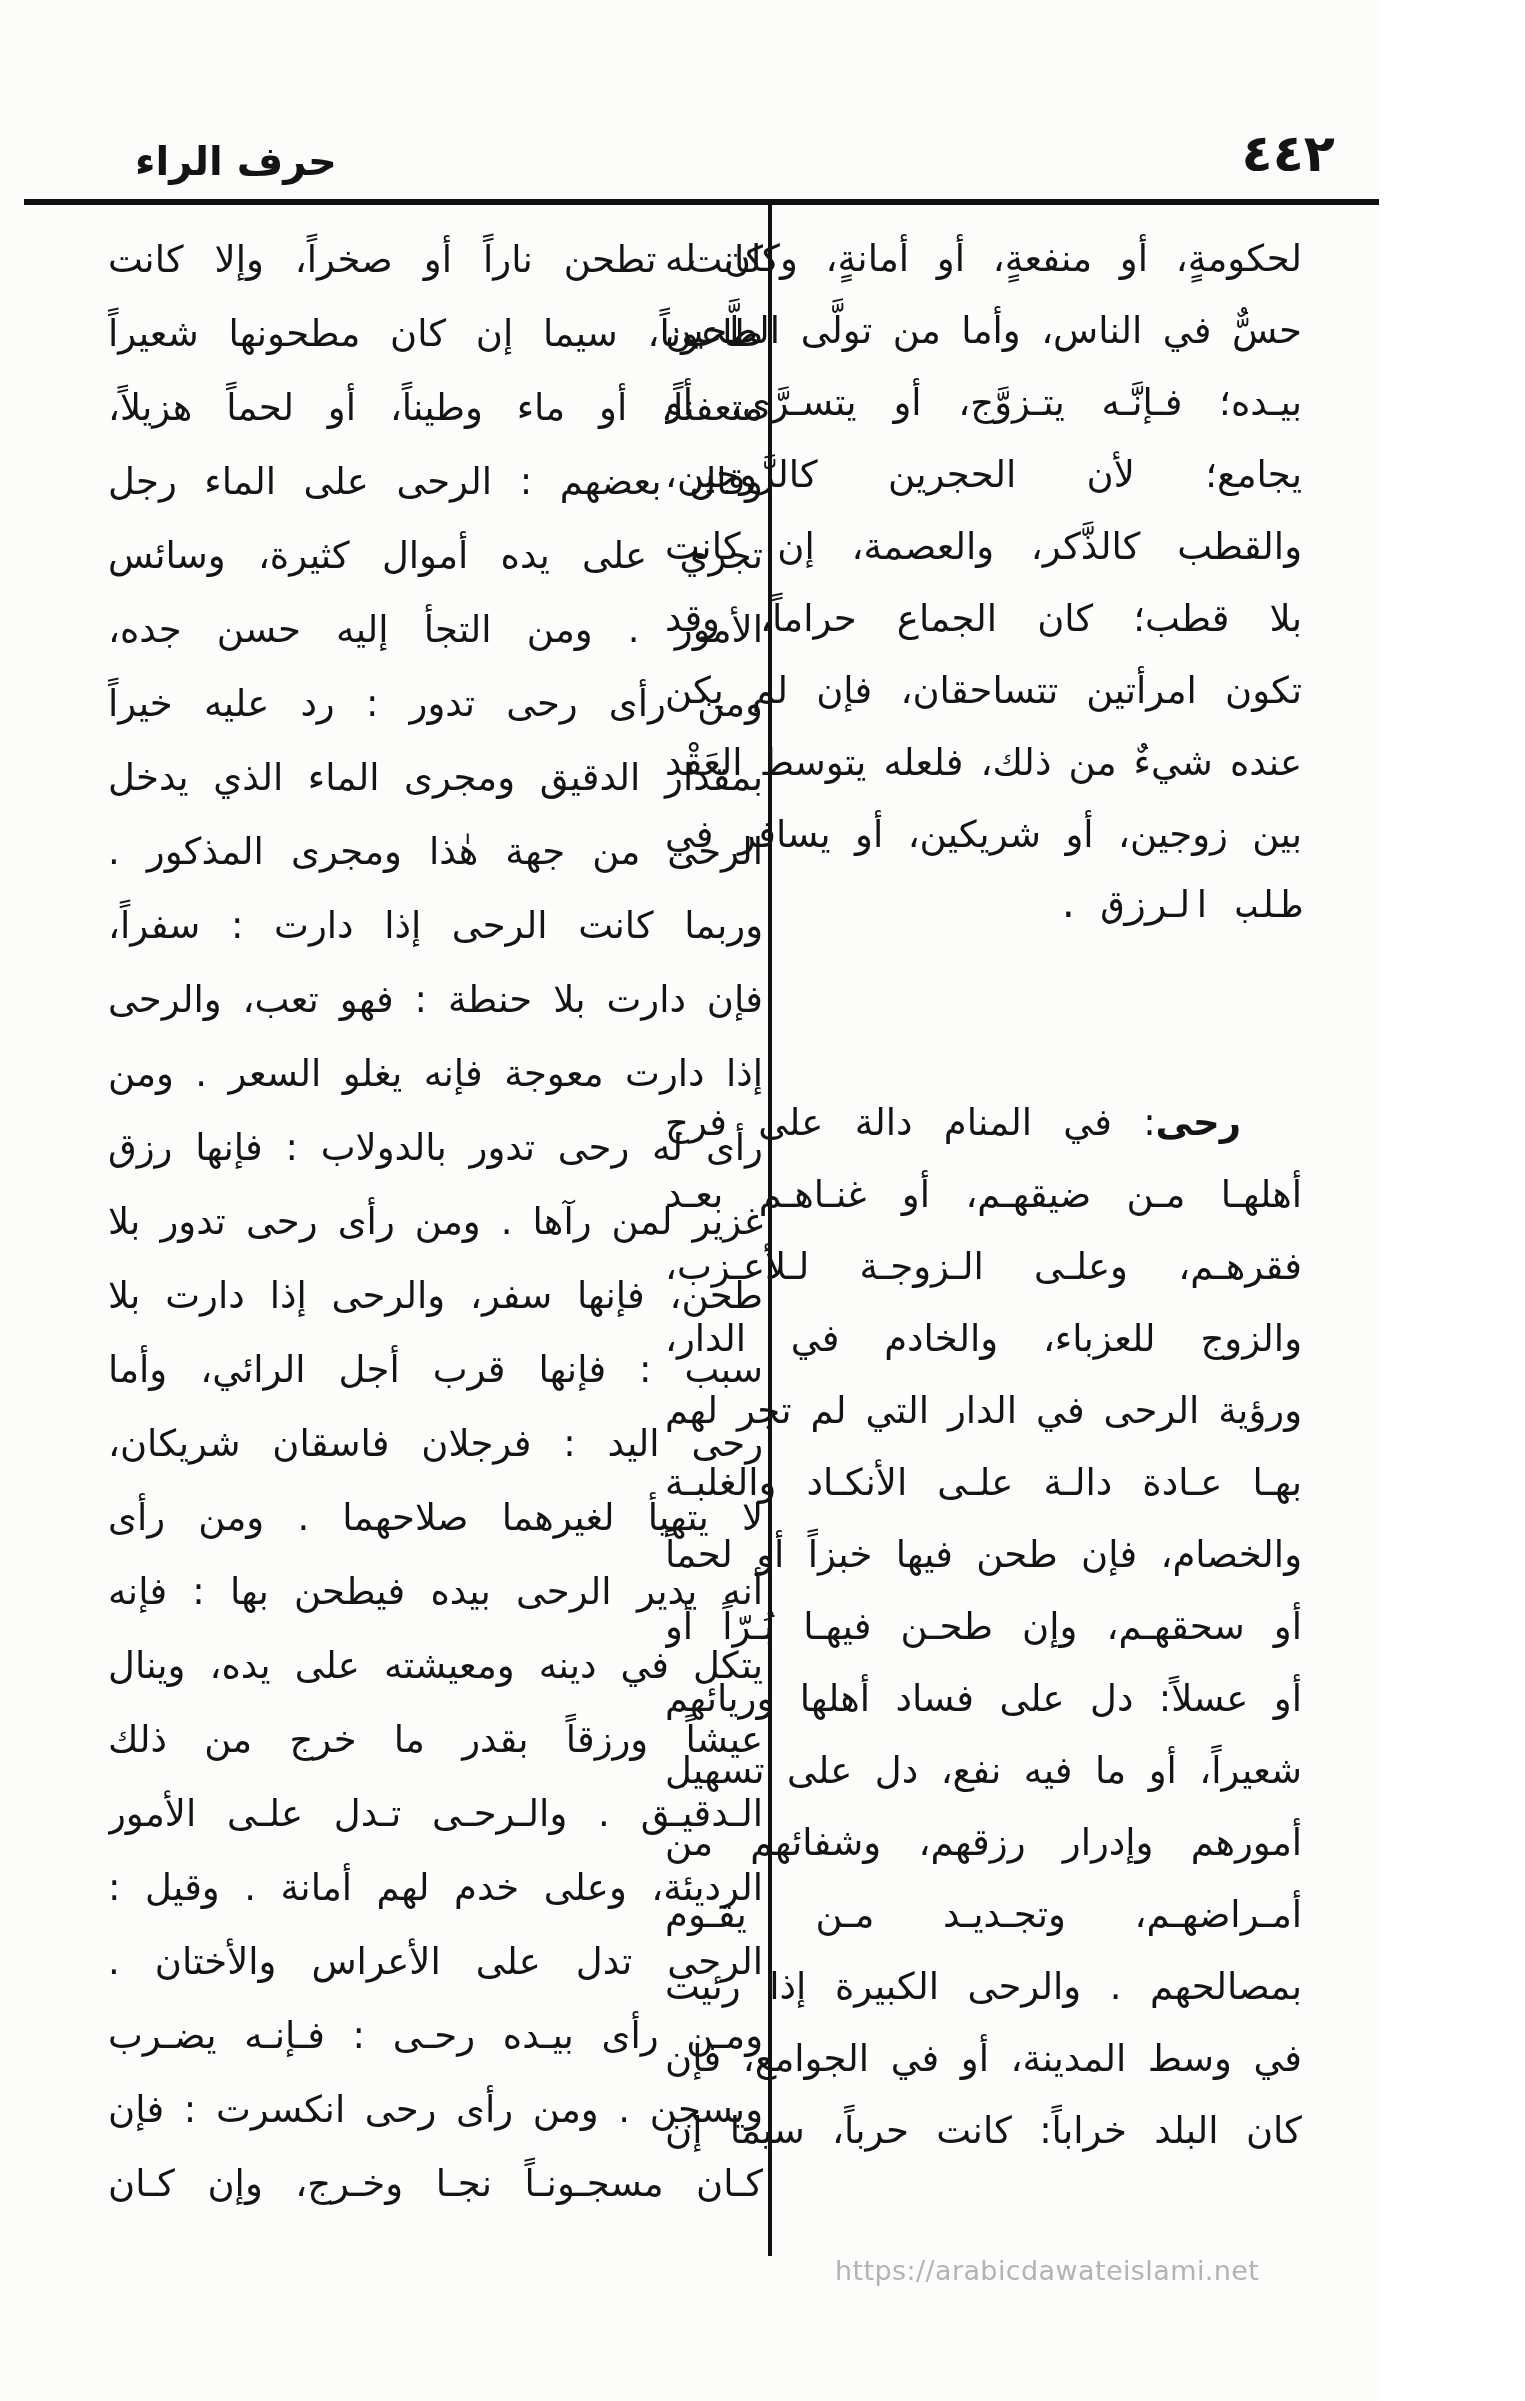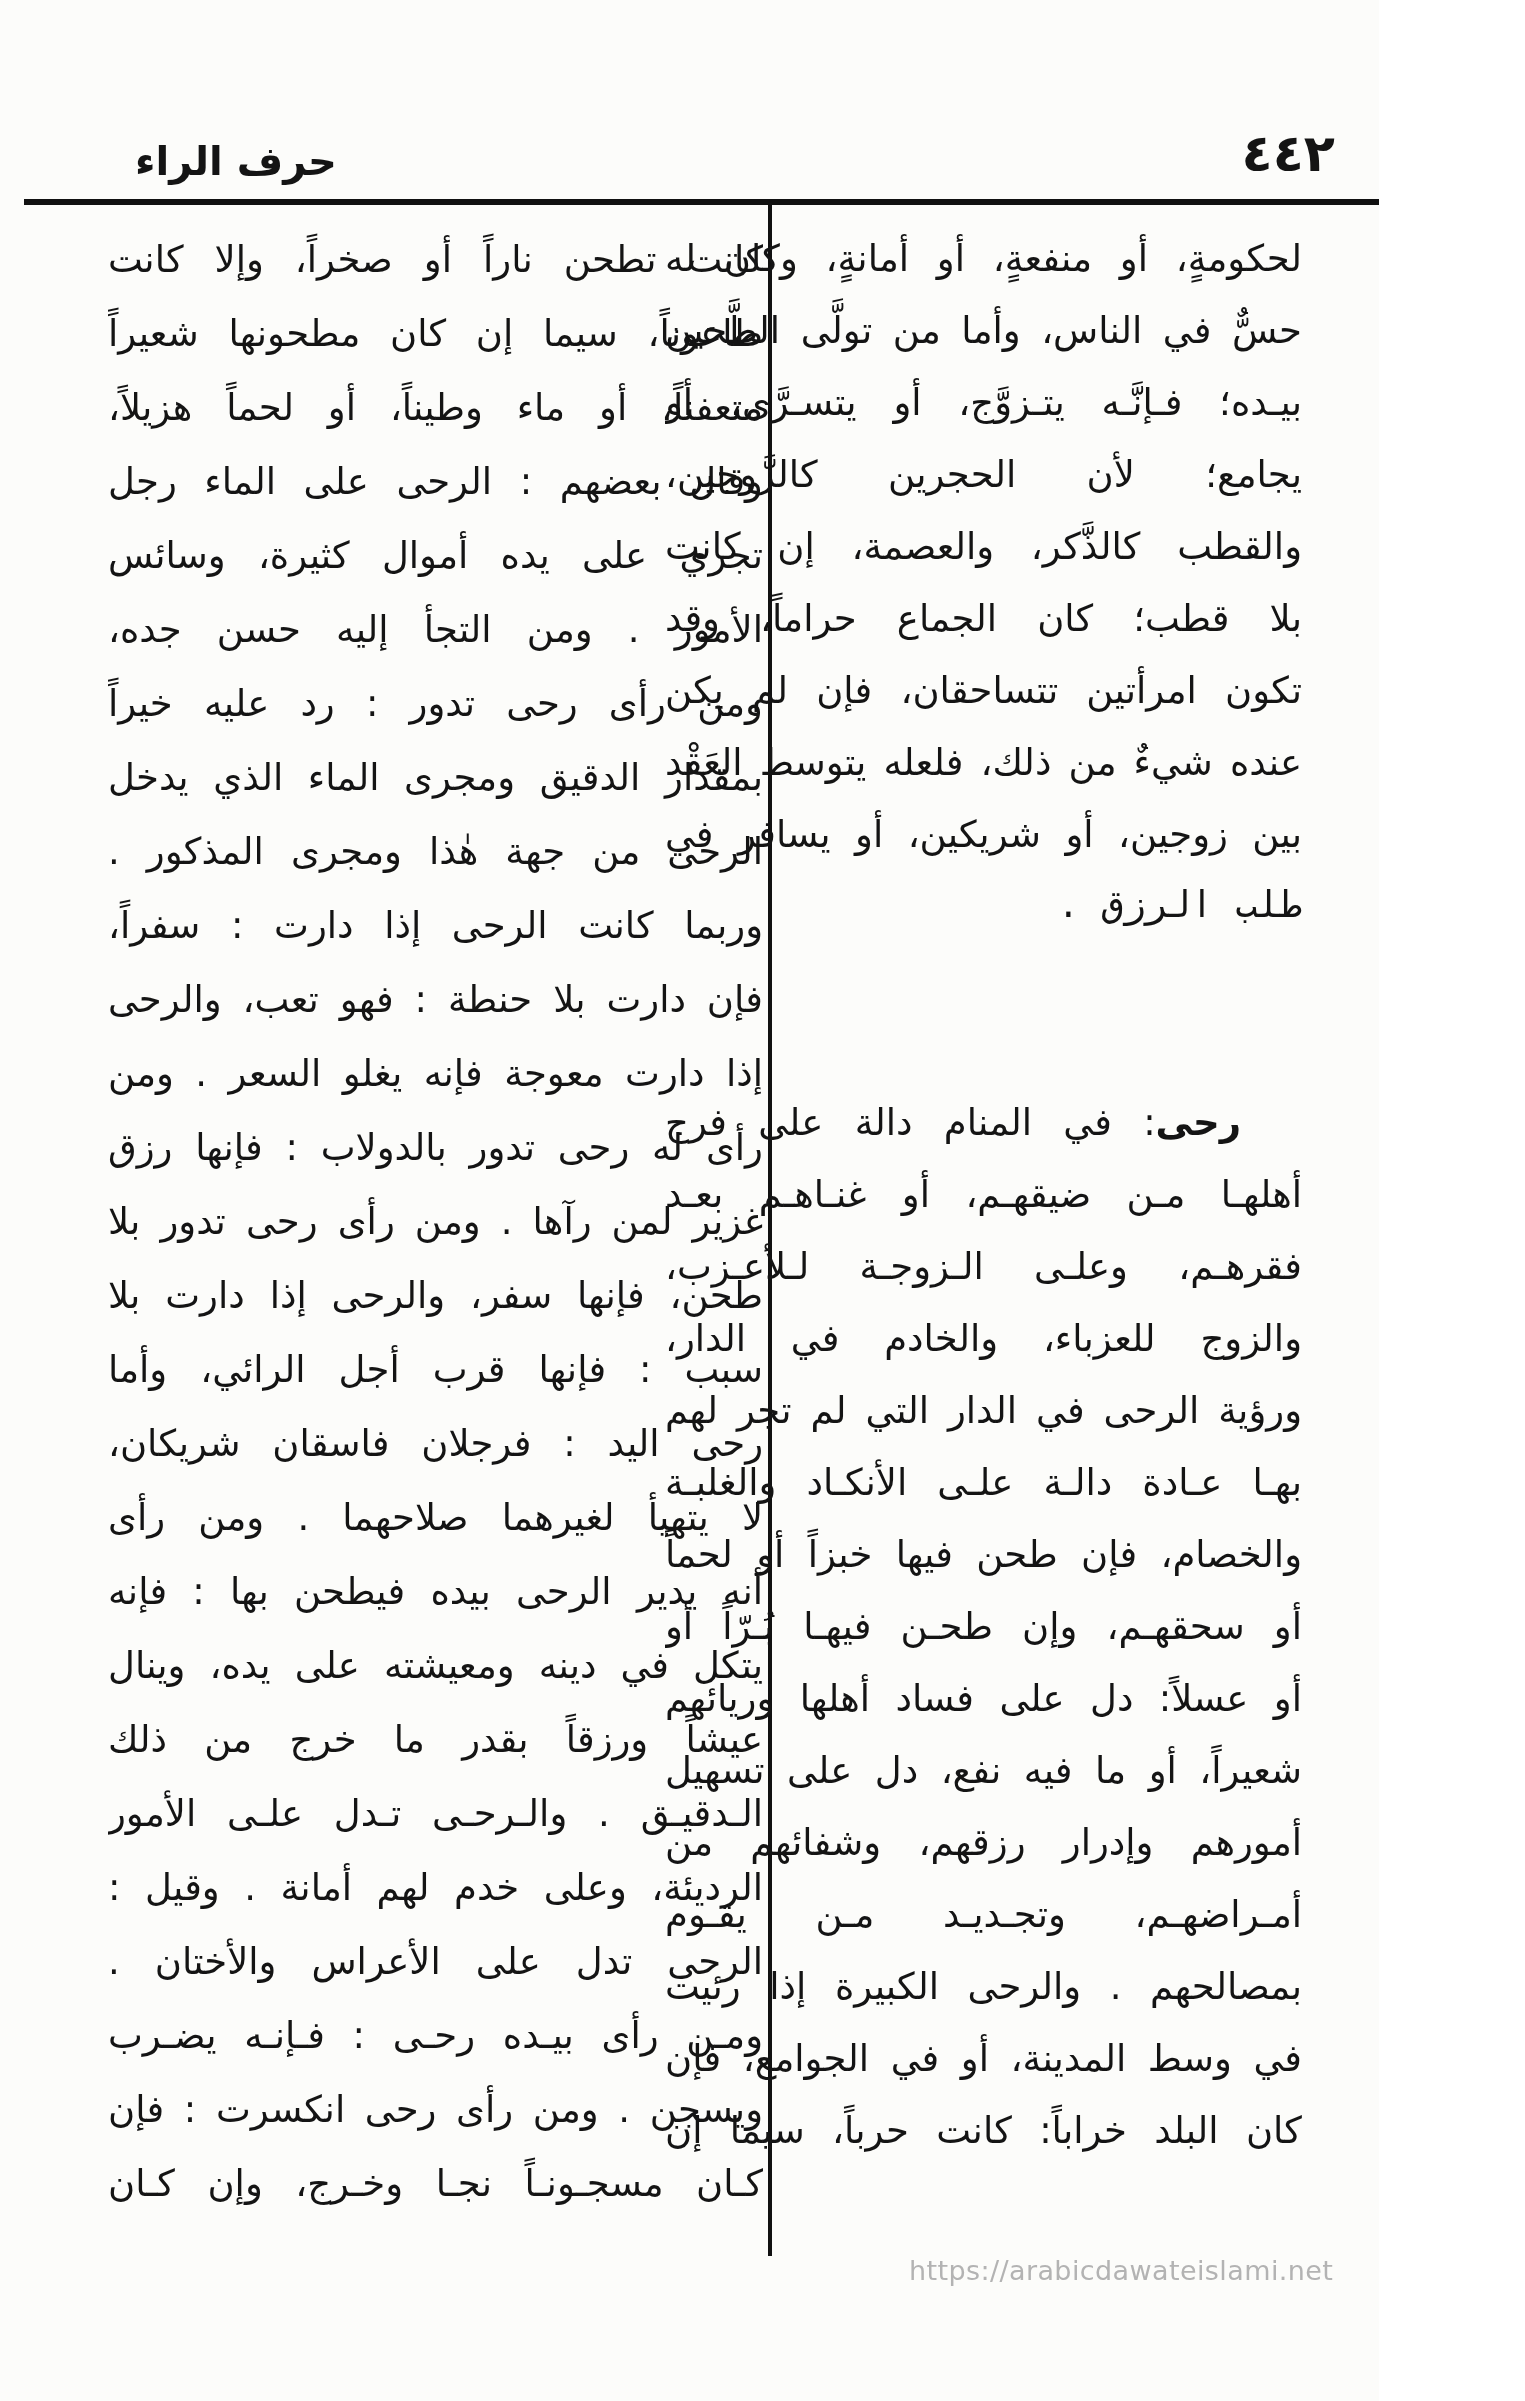--- a/index.html
+++ b/index.html
@@ -83,21 +83,21 @@
   .indent {
     padding-right: 61px;
     text-align: justify;
     text-align-last: justify;
   }
   .indent b { font-weight: bold; }
 
   .watermark {
     position: absolute;
     top: 2255px;
-    left: 909px;
+    left: 835px;
     font-size: 27px;
     letter-spacing: 0.4px;
     color: #b3b3b3;
     direction: ltr;
   }
 </style>
 </head>
 <body>
 
 <div class="page">

